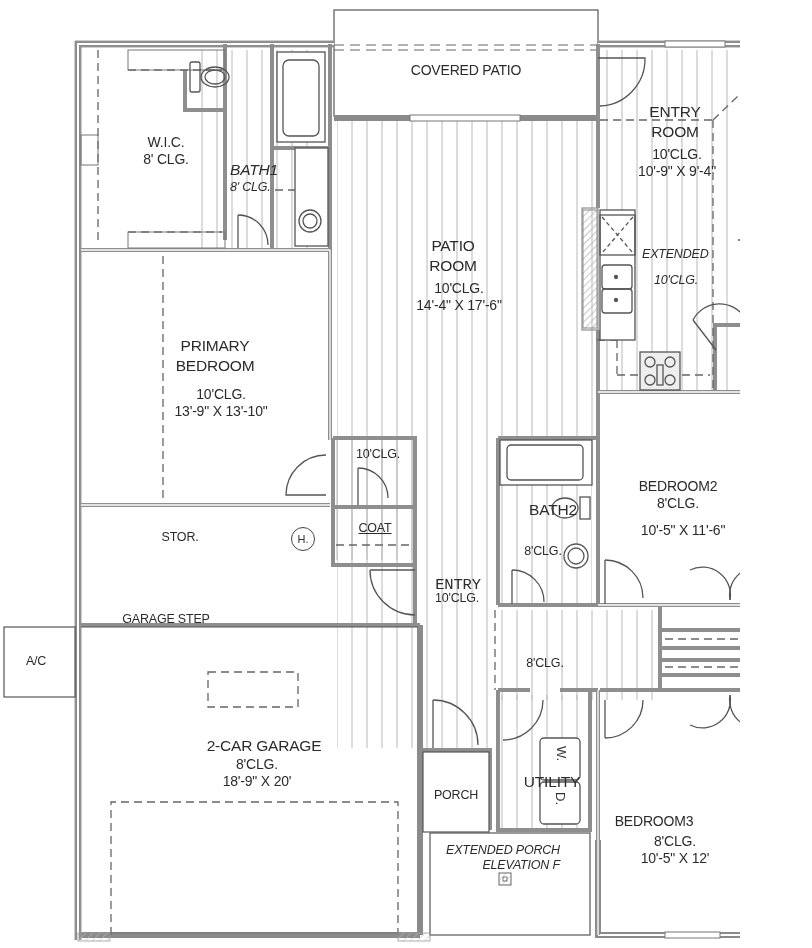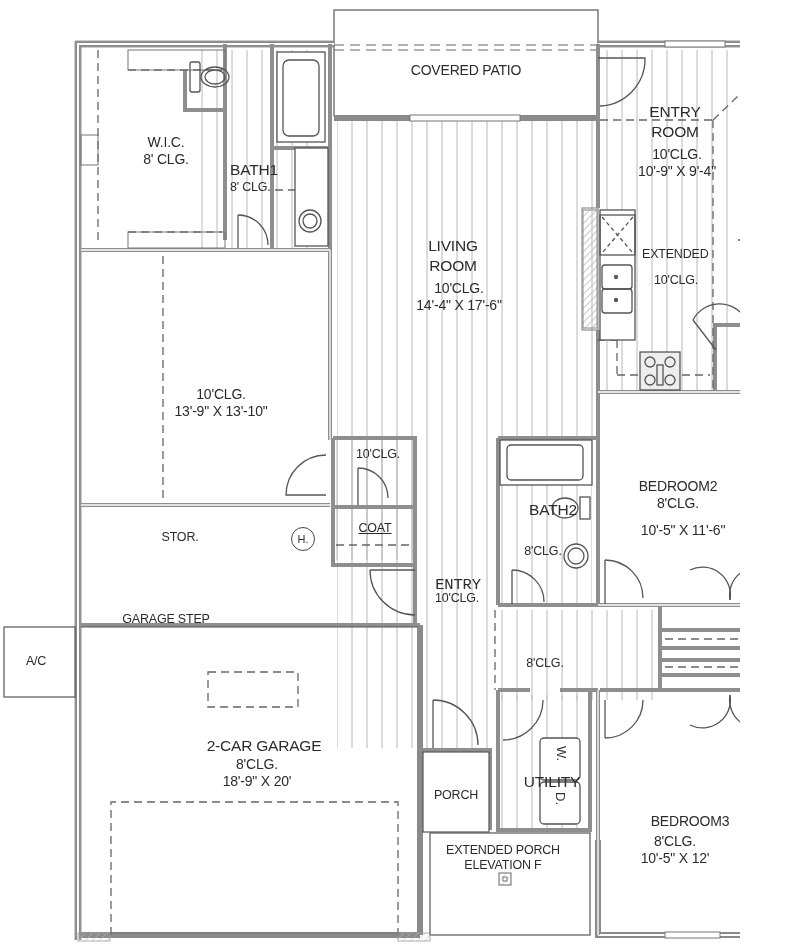--- a/index.html
+++ b/index.html
@@ -19,21 +19,21 @@
     line-height: 17px;
     color: #2b2b2b;
     text-align: center;
     white-space: nowrap;
     transform: translateX(-50%);
     letter-spacing: -0.2px;
   }
   .lbl.small { font-size: 12.5px; line-height: 15px; }
   .lbl.big { font-size: 15.5px; line-height: 20px; }
   .lbl span { display: block; }
-  .lbl.left { transform: none; text-align: center; }
+  .lbl.left { transform: none; text-align: right; font-style: italic; }
   .circle-h {
     position: absolute;
     width: 22px; height: 22px;
     border: 1.3px solid #444;
     border-radius: 50%;
     font-size: 11px;
     line-height: 22px;
     text-align: center;
     color: #333;
   }
@@ -329,28 +329,32 @@
 
   <div class="lbl left small" style="left:642px; top:247px;">
     <span>EXTENDED</span>
   </div>
   <div class="lbl left small" style="left:654px; top:273px;">
     <span>10'CLG.</span>
   </div>
   <div class="rot" style="left:752px; top:232px;">R.</div>
 
   <div class="lbl big" style="left:453px; top:236px;">
-    <span>LIVING</span>
+    <span>PATIO</span>
     <span>ROOM</span>
   </div>
   <div class="lbl" style="left:459px; top:280px;">
     <span>10'CLG.</span>
     <span>14'-4" X 17'-6"</span>
   </div>
 
+  <div class="lbl big" style="left:215px; top:336px;">
+    <span>PRIMARY</span>
+    <span>BEDROOM</span>
+  </div>
   <div class="lbl" style="left:221px; top:386px;">
     <span>10'CLG.</span>
     <span>13'-9" X 13'-10"</span>
   </div>
 
   <div class="lbl small" style="left:378px; top:447px;">
     <span>10'CLG.</span>
   </div>
   <div class="lbl small" style="left:375px; top:521px;text-decoration:underline;">
     <span>COAT</span>
@@ -411,21 +415,21 @@
     <span>UTILITY</span>
   </div>
   <div class="rot" style="left:554px; top:746px;">W.</div>
   <div class="rot" style="left:554px; top:791px;">D.</div>
 
   <div class="lbl left small" style="left:446px; top:843px;">
     <span>EXTENDED PORCH</span>
     <span>ELEVATION F</span>
   </div>
 
-  <div class="lbl" style="left:690px; top:813px;">
+  <div class="lbl" style="left:654px; top:813px;">
     <span>BEDROOM3</span>
   </div>
   <div class="lbl" style="left:675px; top:833px;">
     <span>8'CLG.</span>
     <span>10'-5" X 12'</span>
   </div>
 
 </div>
 
 </body></html>

